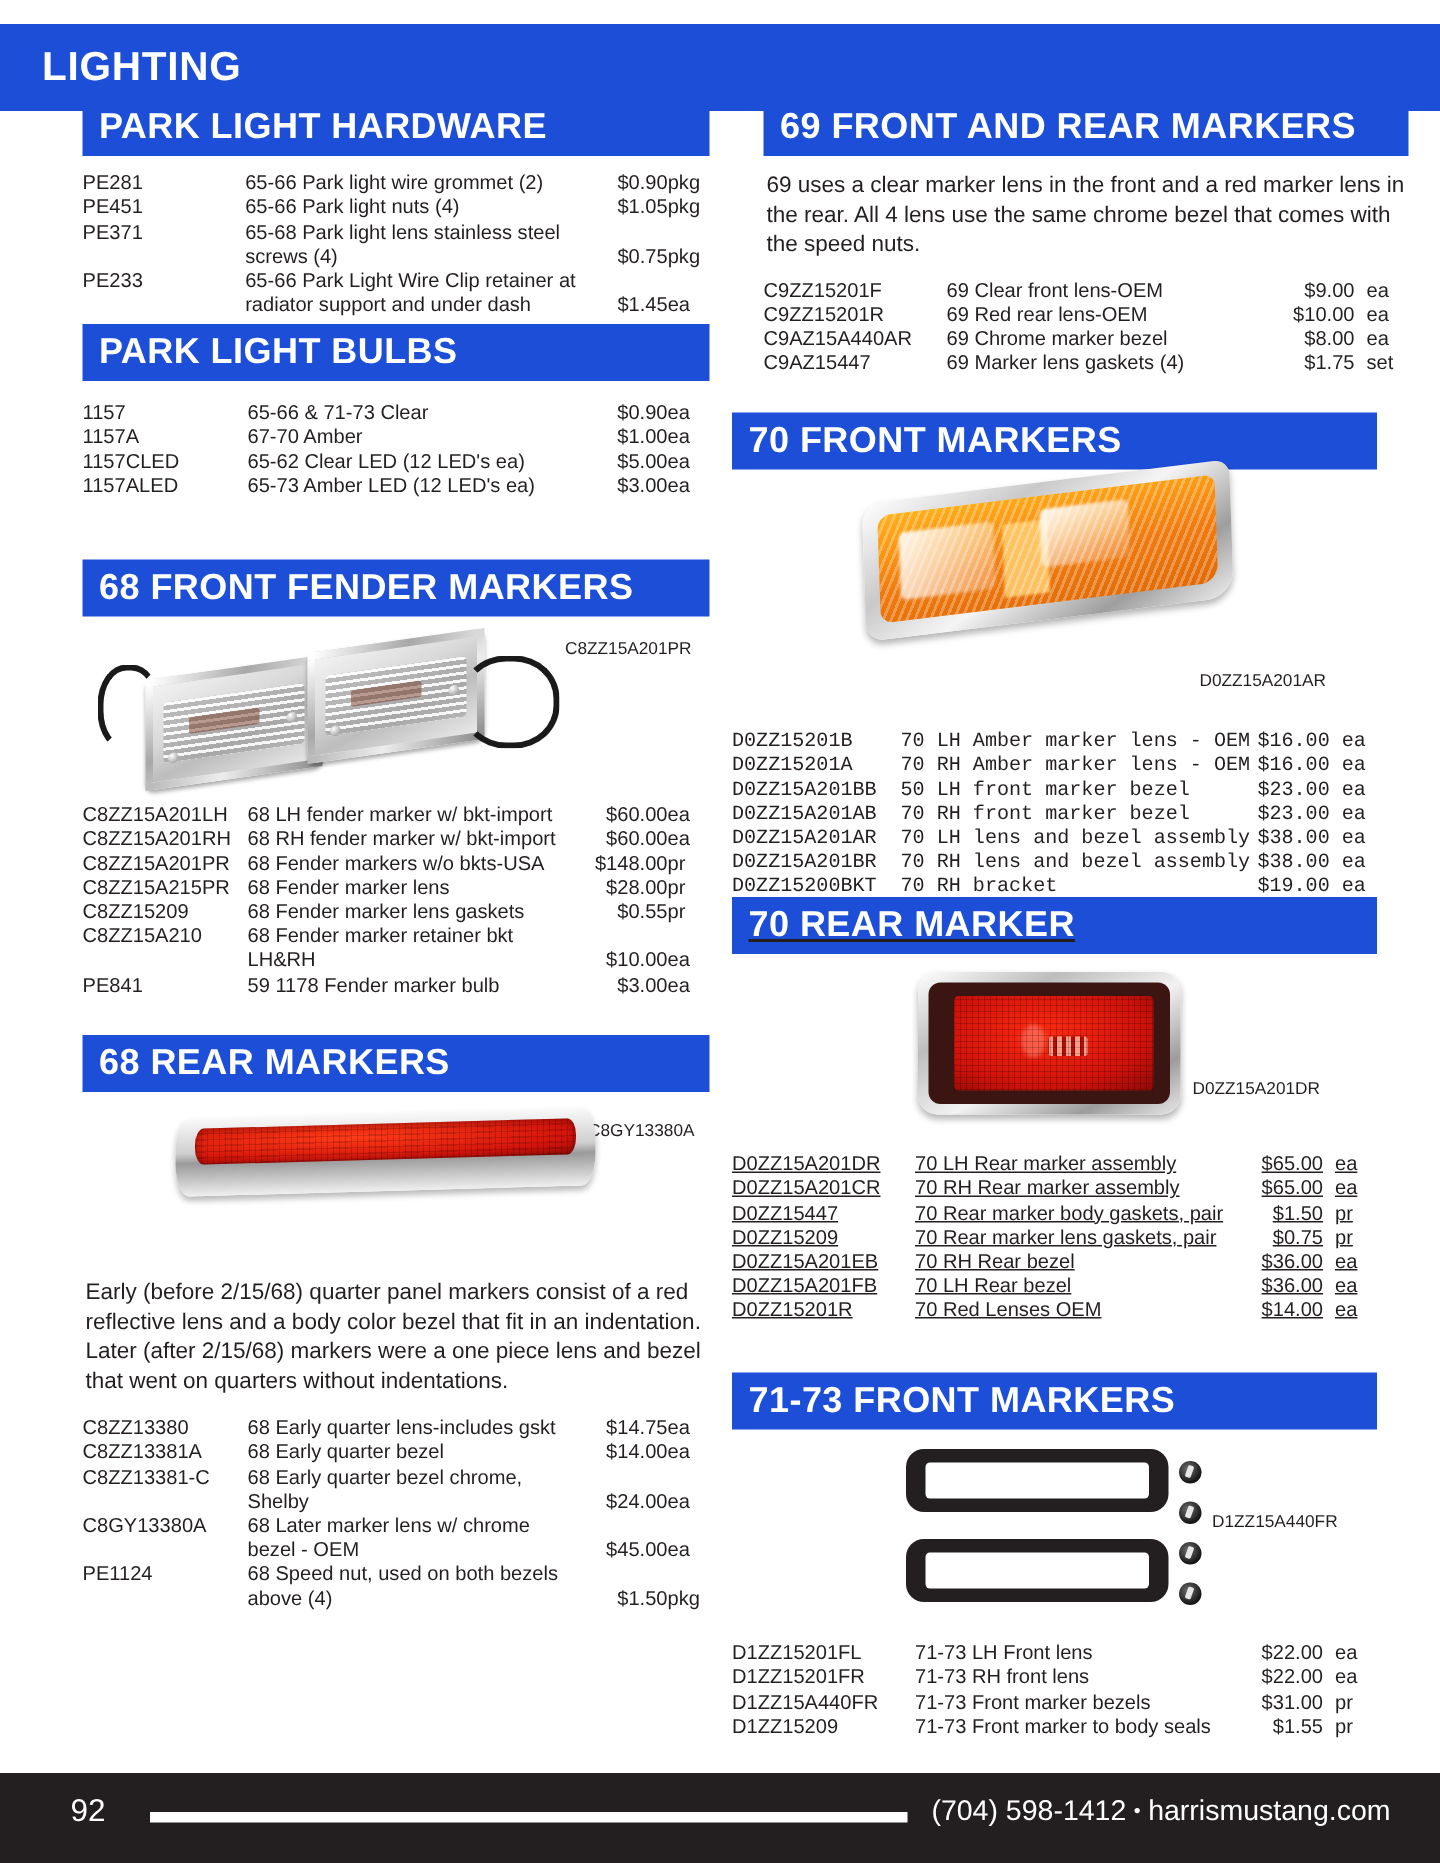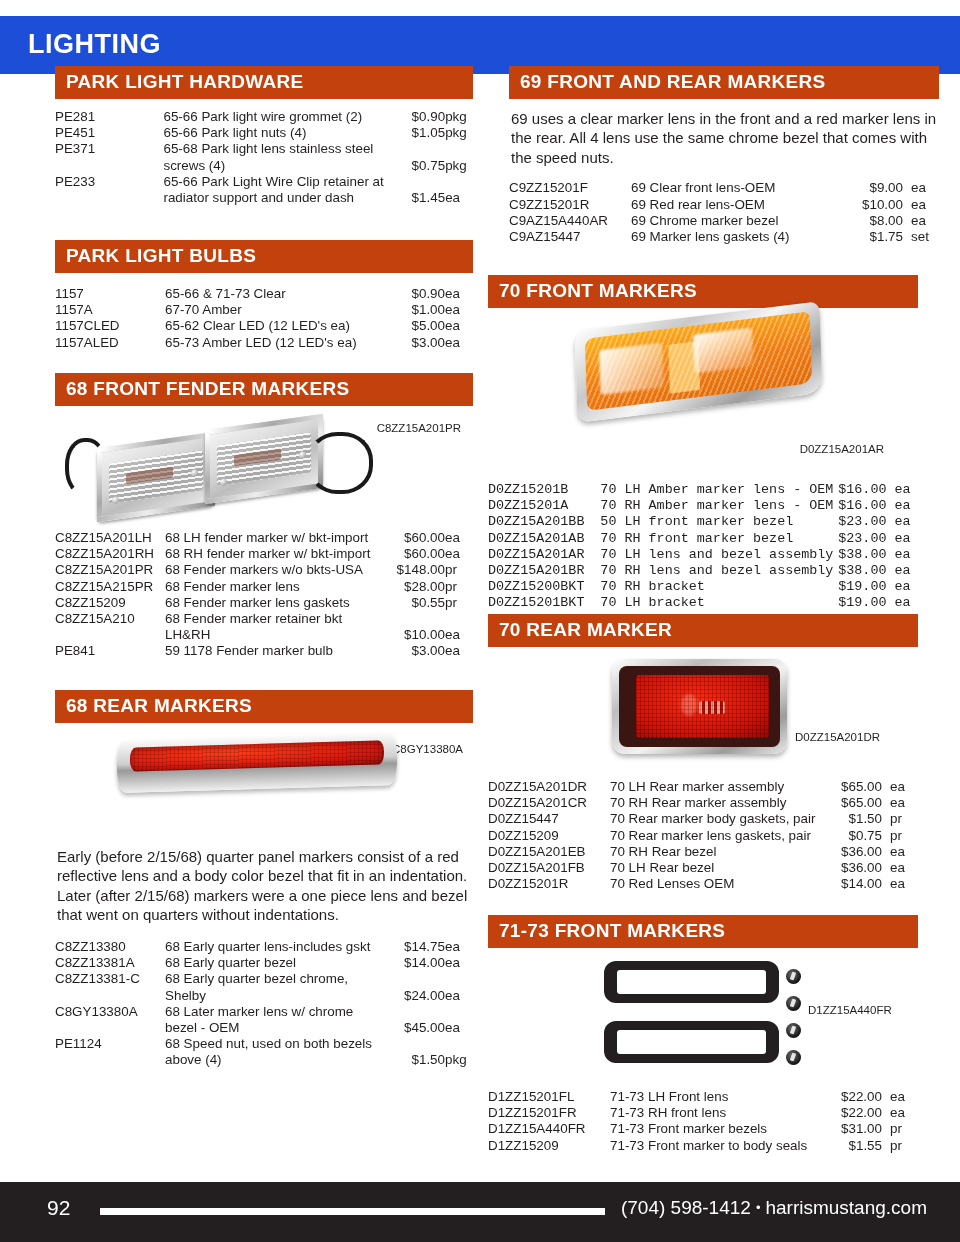--- a/index.html
+++ b/index.html
@@ -41,22 +41,22 @@
     color: #ffffff; font-size: 19px; white-space: nowrap;
   }
   .footer-contact .bullet { padding: 0 5px; font-size: 13px; vertical-align: 2px; }
 
   
   .col-left  { position: absolute; left: 55px;  top: 0; width: 418px; }
   .col-right { position: absolute; left: 488px; top: 0; width: 430px; }
 
   
   .bar {
-    background: #c2410c; color: #ffffff;
-    font-size: 19px; font-weight: bold;
+    background: #1d4ed8; color: #ffffff;
+    font-size: 24px; font-weight: bold;
     letter-spacing: 0.3px;
     padding: 6px 0 7px 11px;
     line-height: 1.05;
   }
 
   
   table.parts { width: 100%; border-collapse: collapse; font-size: 13.4px; }
   table.parts td { padding: 0; line-height: 16.2px; vertical-align: top; white-space: nowrap; }
   td.pn    { width: 110px; padding-left: 2px; }
   td.desc  { }
@@ -262,21 +262,21 @@
           <tr>
             <td class="pn"></td>
             <td class="desc">radiator support and under dash</td>
             <td class="price">$1.45</td>
             <td class="unit">ea</td>
           </tr>
         </tbody>
       </table>
     </div>
 
-    <div style="position:absolute; top:240px; left:0; width:418px;">
+    <div style="position:absolute; top:216px; left:0; width:418px;">
       <div class="bar">PARK LIGHT BULBS</div>
       <table class="parts" style="margin-top:13px;">
         <tbody>
           <tr>
             <td class="pn">1157</td>
             <td class="desc">65-66 &amp; 71-73 Clear</td>
             <td class="price">$0.90</td>
             <td class="unit">ea</td>
           </tr>
           <tr>
@@ -542,21 +542,21 @@
           <tr>
             <td class="pn">D0ZZ15201BKT</td>
             <td class="desc">70 LH bracket</td>
             <td class="price">$19.00</td>
             <td class="unit">ea</td>
           </tr>
         </tbody>
       </table>
     </div>
 
-    <div style="position:absolute; top:614px; left:0; width:430px;">
+    <div style="position:absolute; top:598px; left:0; width:430px;text-decoration:underline;">
       <div class="bar">70 REAR MARKER</div>
 
       <div class="fig" style="margin-top:2px; height:118px;">
         <div class="rear70">
           <div class="inner"></div>
           <div class="lens">
             <div class="blob"></div>
             <div class="chip"></div>
           </div>
         </div>

